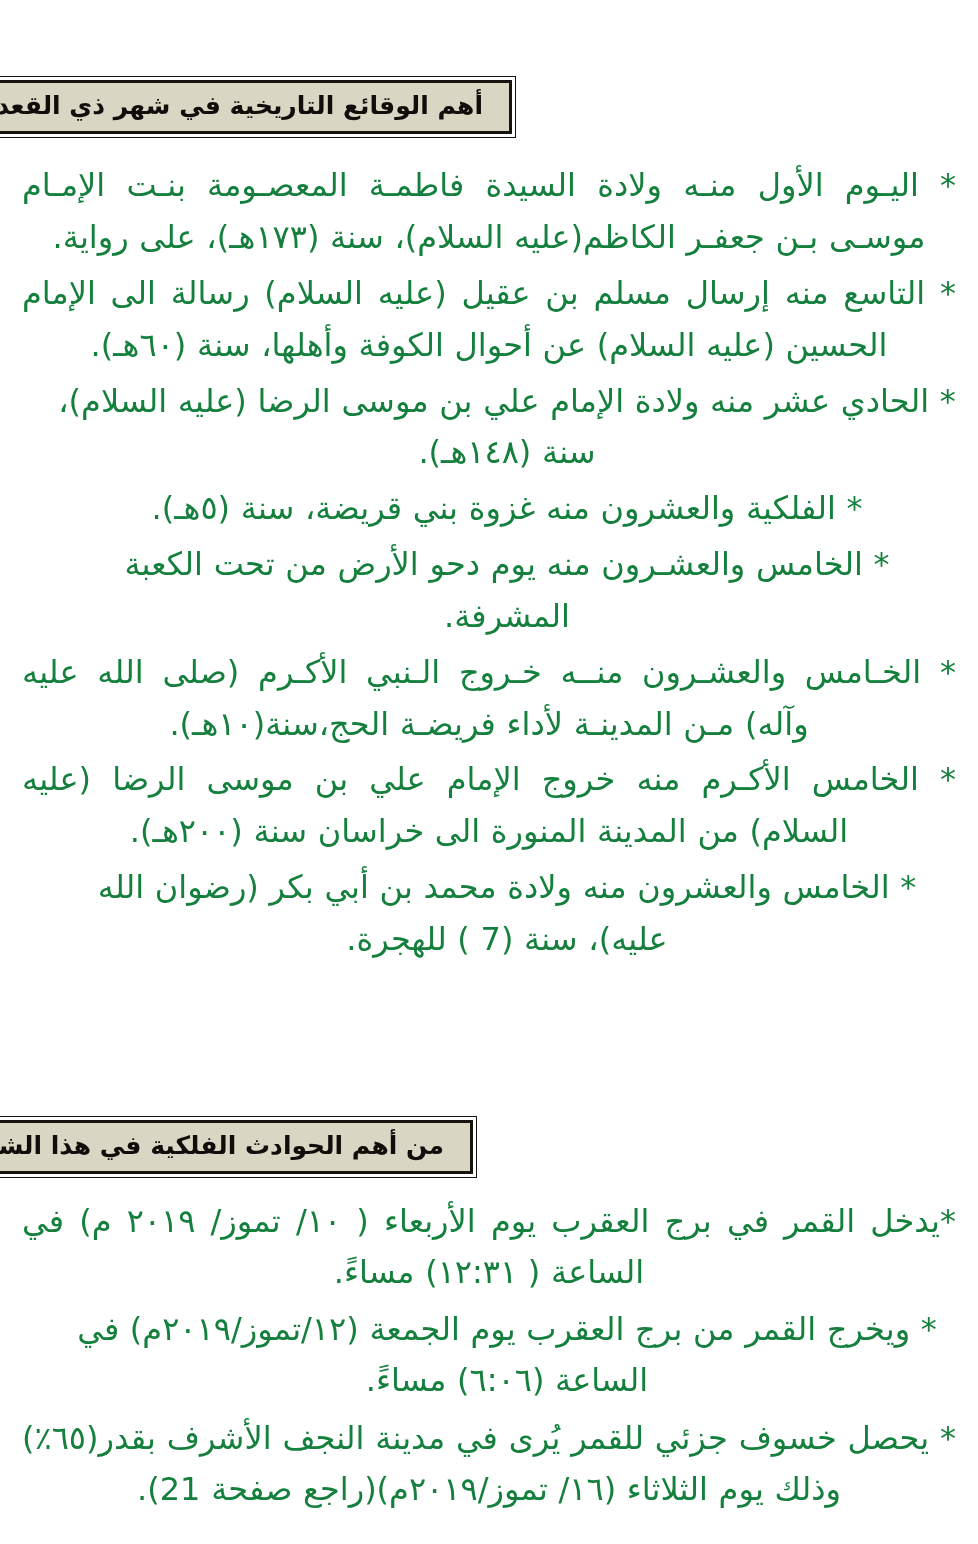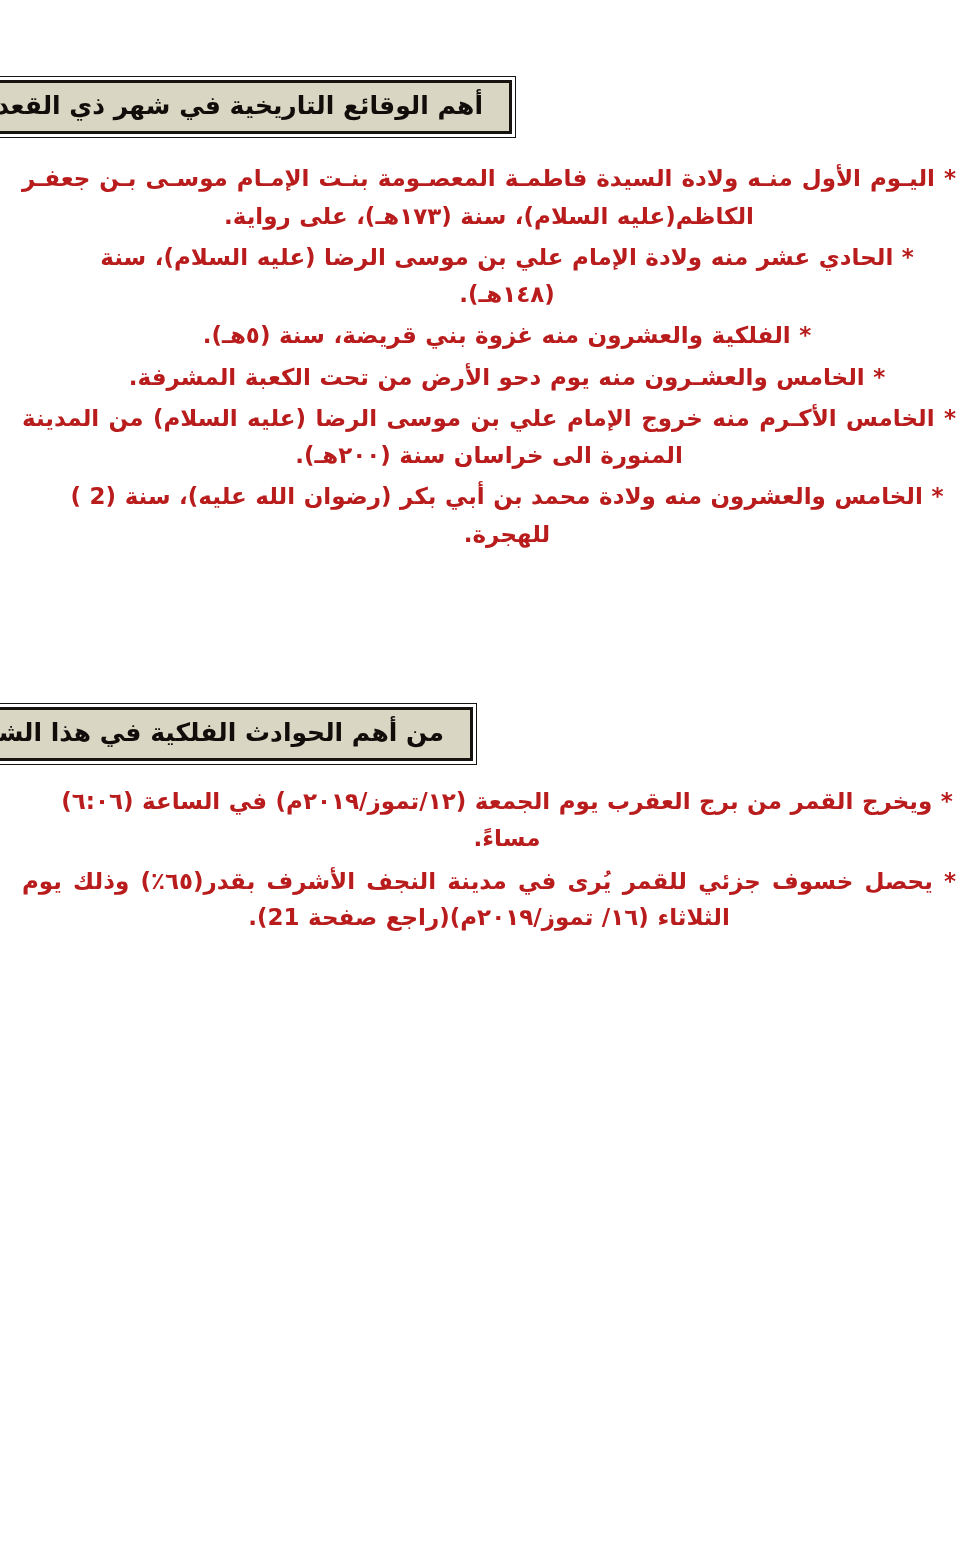--- a/index.html
+++ b/index.html
@@ -51,24 +51,24 @@
   #heading-historical-wrap { margin-top: 80px; margin-right: 0; }
   #heading-historical-wrap { justify-content: flex-start; padding-right: 466px; }
   #heading-astronomical-wrap { justify-content: flex-start; padding-right: 505px; margin-top: 0; }
 
   
   .body-block {
     padding: 0 22px 0 22px;
     box-sizing: border-box;
   }
   .entry {
-    font-size: 23px;
-    font-weight: bold;
+    font-size: 32px;
+    font-weight: normal;
     line-height: 1.62;
-    color: #b91c1c;
+    color: #15803d;
     margin: 0 0 4px 0;
     text-align: justify;
     text-align-last: center;
     text-justify: inter-word;
     word-spacing: 0.5px;
   }
   .entry.short {
     text-align: center;
     text-align-last: center;
     margin-left: 36px;
@@ -85,31 +85,34 @@
 <body>
 
 <div class="page">
 
   <div class="heading-wrap" id="heading-historical-wrap">
     <div class="heading-box">أهم الوقائع التاريخية في شهر ذي القعدة</div>
   </div>
 
   <div class="body-block" id="historical-list">
     <p class="entry">* اليـوم الأول منـه ولادة السيدة فاطمـة المعصـومة بنـت الإمـام موسـى بـن جعفـر الكاظم(عليه السلام)، سنة (١٧٣هـ)، على رواية.</p>
+    <p class="entry">* التاسع منه إرسال مسلم بن عقيل (عليه السلام) رسالة الى الإمام الحسين (عليه السلام) عن أحوال الكوفة وأهلها، سنة (٦٠هـ).</p>
     <p class="entry short">* الحادي عشر منه ولادة الإمام علي بن موسى الرضا (عليه السلام)، سنة (١٤٨هـ).</p>
     <p class="entry short">* الفلكية والعشرون منه غزوة بني قريضة، سنة (٥هـ).</p>
     <p class="entry short">* الخامس والعشـرون منه يوم دحو الأرض من تحت الكعبة المشرفة.</p>
+    <p class="entry">* الخـامس والعشـرون منــه خـروج الـنبي الأكـرم (صلى الله عليه وآله) مـن المدينـة لأداء فريضـة الحج،سنة(١٠هـ).</p>
     <p class="entry">* الخامس الأكـرم منه خروج الإمام علي بن موسى الرضا (عليه السلام) من المدينة المنورة الى خراسان سنة (٢٠٠هـ).</p>
-    <p class="entry short">* الخامس والعشرون منه ولادة محمد بن أبي بكر (رضوان الله عليه)، سنة (2 ) للهجرة.</p>
+    <p class="entry short">* الخامس والعشرون منه ولادة محمد بن أبي بكر (رضوان الله عليه)، سنة (7 ) للهجرة.</p>
   </div>
 
   <div class="gap-between-sections"></div>
 
   <div class="heading-wrap" id="heading-astronomical-wrap">
     <div class="heading-box">من أهم الحوادث الفلكية في هذا الشهر</div>
   </div>
 
   <div class="body-block" id="astronomical-list">
+    <p class="entry">*يدخل القمر في برج العقرب يوم الأربعاء ( ١٠/ تموز/ ٢٠١٩ م) في الساعة ( ١٢:٣١) مساءً.</p>
     <p class="entry short">* ويخرج القمر من برج العقرب يوم الجمعة (١٢/تموز/٢٠١٩م)  في الساعة (٦:٠٦) مساءً.</p>
     <p class="entry">* يحصل خسوف جزئي للقمر يُرى في مدينة النجف الأشرف بقدر(٦٥٪) وذلك يوم الثلاثاء (١٦/ تموز/٢٠١٩م)(راجع صفحة 21).</p>
   </div>
 
 </div>
 
 </body></html>

